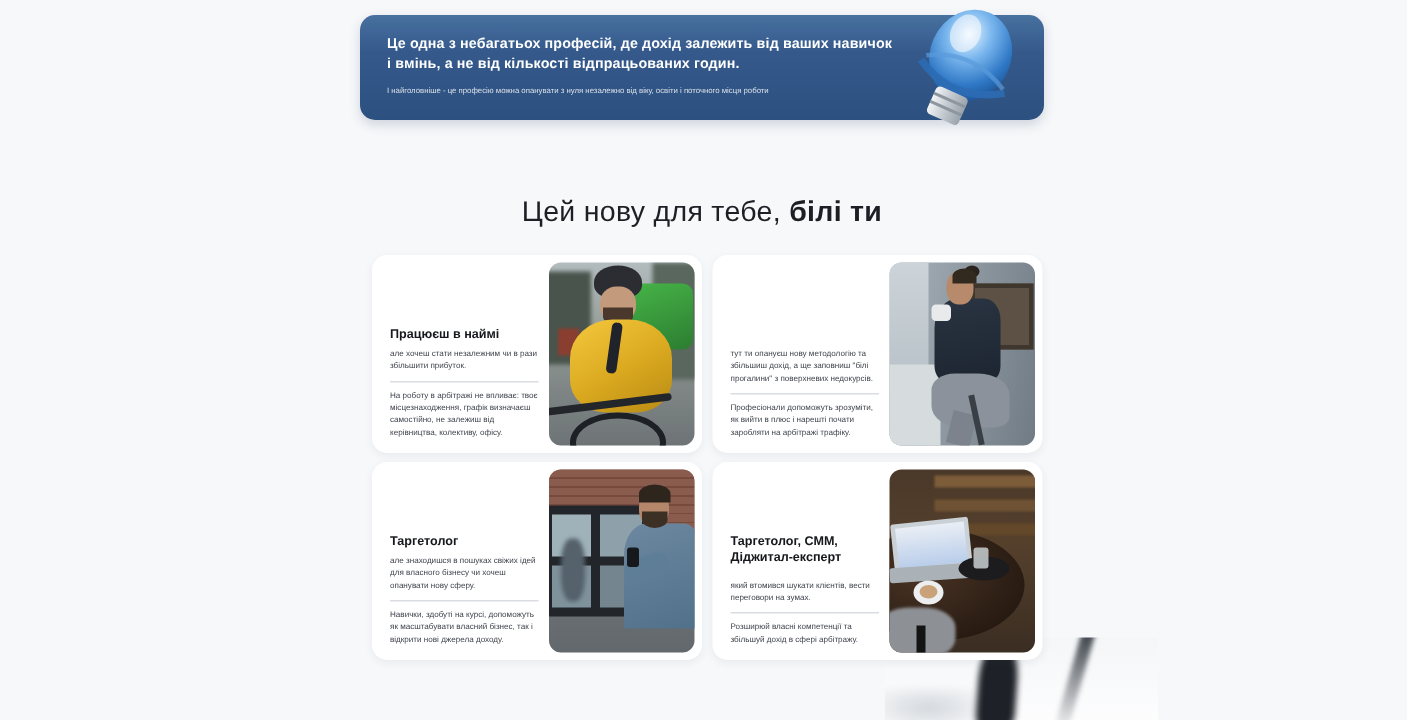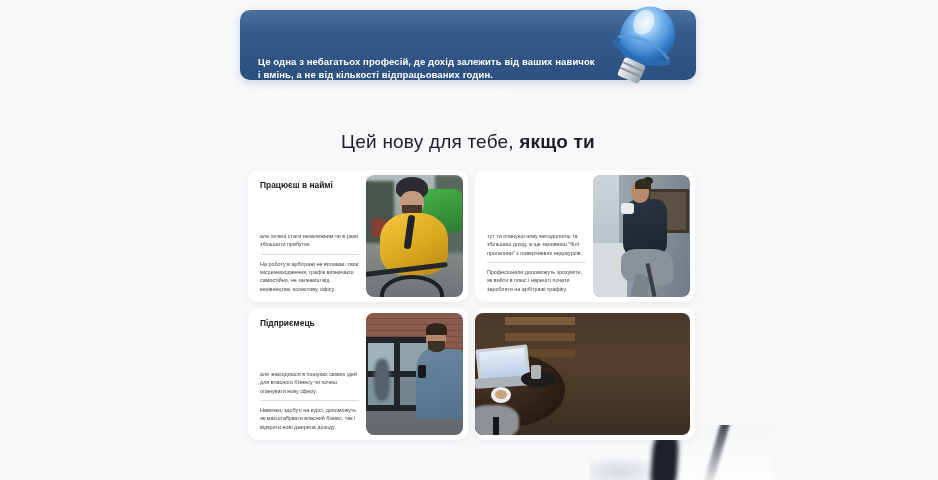--- a/index.html
+++ b/index.html
@@ -11,21 +11,21 @@
   .banner {
     position:absolute; left:240px; top:10px; width:456px; height:70px;
     background:linear-gradient(180deg,#47719f 0%, #35598b 35%, #2c507f 100%);
     border-radius:10px;
     box-shadow:0 3px 8px rgba(25,55,95,.18);
     padding:13px 110px 0 18px;
     z-index:2;
   }
   .banner-headline {
     color:#ffffff; font-weight:bold; font-size:9.5px; line-height:1.4;
-    width:340px; letter-spacing:.1px;margin-top:32px;
+    width:340px; letter-spacing:.1px;
   }
   .banner-subline {
     margin-top:8px; color:rgba(255,255,255,.82); font-size:5.2px; line-height:1.3;
     width:330px;
   }
   .bulb-wrap {
     position:absolute; right:10px; top:-8px; width:86px; height:88px;
     transform:rotate(24deg);
   }
 
@@ -43,21 +43,21 @@
     display:grid; grid-template-columns:220px 220px; grid-auto-rows:132px;
     column-gap:7px; row-gap:6px;
   }
   .card {
     background:#ffffff; border-radius:10px; display:flex;
     box-shadow:0 2px 6px rgba(40,50,70,.07);
   }
   .card-text {
     width:118px; padding:10px 7px 9px 12px; display:flex; flex-direction:column;
   }
-  .card-title { font-size:8.4px; font-weight:bold; color:#16181c; line-height:1.3; }
+  .card-title { font-size:8.4px; font-weight:bold; color:#16181c; line-height:1.3;margin-top:37px; }
   .card-bottom { margin-top:auto; }
   .card-p { font-size:5.4px; color:#3e434b; line-height:1.55; }
   .card-divider { border:0; border-top:1px solid #d9dde2; margin:5px 0; }
   .card-img {
     flex:1; margin:5px 5px 5px 0; border-radius:8px; position:relative;
     overflow:hidden; background:#9aa0a6;
   }
   .card-img div { position:absolute; }
 
   
@@ -162,21 +162,21 @@
         <path d="M14 50 Q43 68 74 48" fill="none" stroke="#2c6cb4" stroke-width="5" opacity="0.9"></path>
         <path d="M16 46 Q43 30 72 46" fill="none" stroke="#5a9ada" stroke-width="3" opacity="0.7"></path>
         <rect x="31" y="61" width="23" height="20" rx="3" fill="url(#gBase)"></rect>
         <line x1="31" y1="67" x2="54" y2="67" stroke="#8d969e" stroke-width="2"></line>
         <line x1="31" y1="73" x2="54" y2="73" stroke="#8d969e" stroke-width="2"></line>
       </svg>
     </div>
   </div>
 
   <div class="section-heading">
-    <span>Цей нову для тебе, </span><span class="bold">якщо ти</span>
+    <span>Цей нову для тебе, </span><span class="bold">білі ти</span>
   </div>
 
   <div class="cards">
 
     <div class="card">
       <div class="card-text">
         <div class="card-title">Працюєш в наймі</div>
         <div class="card-bottom">
           <div class="card-p">але хочеш стати незалежним чи в рази збільшити прибуток.</div>
           <hr class="card-divider">
@@ -216,21 +216,21 @@
         <div class="hair"></div>
           <div class="mug"></div>
           <div class="pants"></div>
         <div class="shin"></div>
           <div class="chair"></div>
       </div>
     </div>
 
     <div class="card">
       <div class="card-text">
-        <div class="card-title">Підприємець</div>
+        <div class="card-title">Таргетолог</div>
         <div class="card-bottom">
           <div class="card-p">але знаходишся в пошуках свіжих ідей для власного бізнесу чи хочеш опанувати нову сферу.</div>
           <hr class="card-divider">
           <div class="card-p">Навички, здобуті на курсі, допоможуть як масштабувати власний бізнес, так і відкрити нові джерела доходу.</div>
         </div>
       </div>
       <div class="card-img sc3">
         <div class="bricks"></div>
           <div class="window"></div>
         <div class="pane1"></div>
@@ -241,20 +241,28 @@
           <div class="shirt"></div>
           <div class="head"></div>
         <div class="hair"></div>
           <div class="beard"></div>
           <div class="arm"></div>
           <div class="phone"></div>
       </div>
     </div>
 
     <div class="card">
+      <div class="card-text">
+        <div class="card-title">Таргетолог, СММ, Діджитал-експерт</div>
+        <div class="card-bottom">
+          <div class="card-p">який втомився шукати клієнтів, вести переговори на зумах.</div>
+          <hr class="card-divider">
+          <div class="card-p">Розширюй власні компетенції та збільшуй дохід в сфері арбітражу.</div>
+        </div>
+      </div>
       <div class="card-img sc4">
         <div class="shelf1"></div>
           <div class="shelf2"></div>
           <div class="shelf3"></div>
         <div class="table"></div>
           <div class="screen"></div>
           <div class="screen-in"></div>
         <div class="kbd"></div>
           <div class="cup"></div>
           <div class="cup-in"></div>

